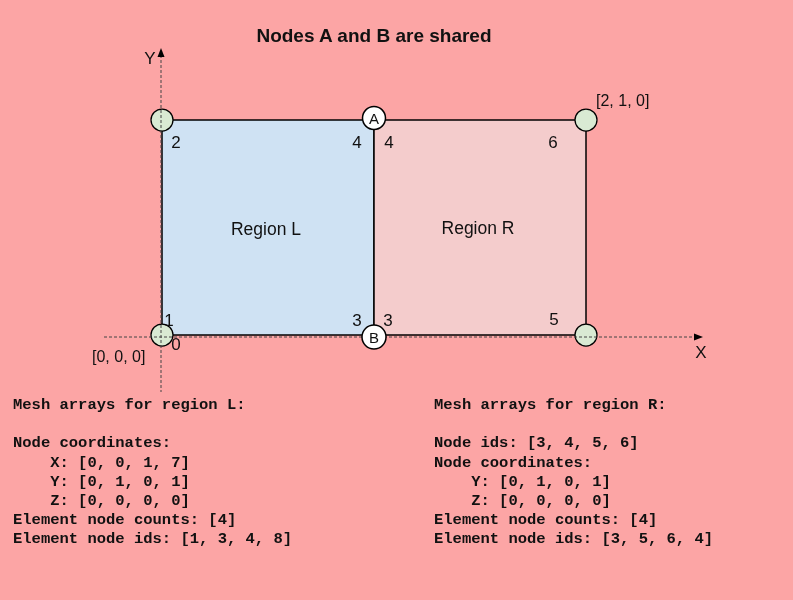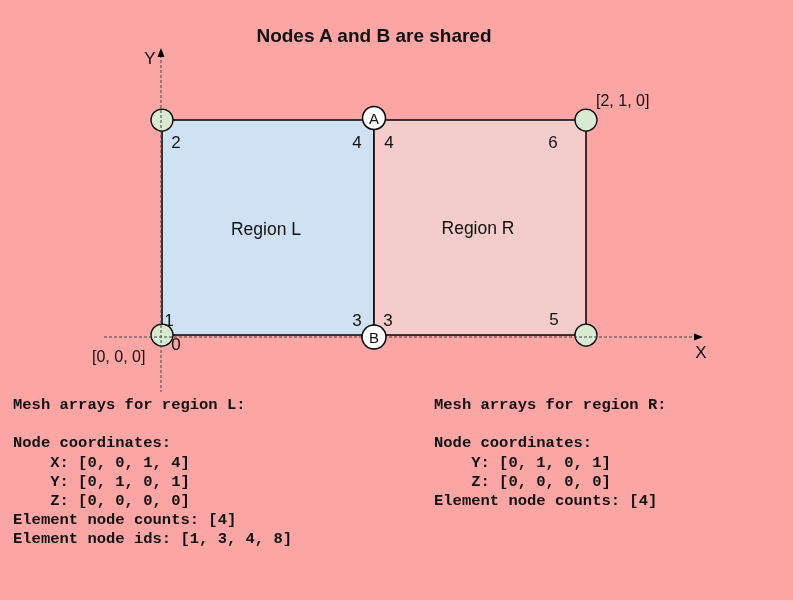--- a/index.html
+++ b/index.html
@@ -102,29 +102,31 @@
     <text class="node-num" x="357" y="326" text-anchor="middle">3</text>
     <text class="node-num" x="388" y="326" text-anchor="middle">3</text>
     <text class="node-num" x="554" y="325" text-anchor="middle">5</text>
     <text class="node-num" x="176" y="350" text-anchor="middle">0</text>
   </svg>
 
   <div class="mesh-block mesh-left">
     <div class="mline">Mesh arrays for region L:</div>
     <div class="mline"></div>
     <div class="mline">Node coordinates:</div>
-    <div class="mline">    X: [0, 0, 1, 4]</div>
+    <div class="mline">    X: [0, 0, 1, 7]</div>
     <div class="mline">    Y: [0, 1, 0, 1]</div>
     <div class="mline">    Z: [0, 0, 0, 0]</div>
     <div class="mline">Element node counts: [4]</div>
     <div class="mline">Element node ids: [1, 3, 4, 8]</div>
   </div>
 
   <div class="mesh-block mesh-right">
     <div class="mline">Mesh arrays for region R:</div>
     <div class="mline"></div>
+    <div class="mline">Node ids: [3, 4, 5, 6]</div>
     <div class="mline">Node coordinates:</div>
     <div class="mline">    Y: [0, 1, 0, 1]</div>
     <div class="mline">    Z: [0, 0, 0, 0]</div>
     <div class="mline">Element node counts: [4]</div>
+    <div class="mline">Element node ids: [3, 5, 6, 4]</div>
   </div>
 
 </div>
 
 </body></html>

